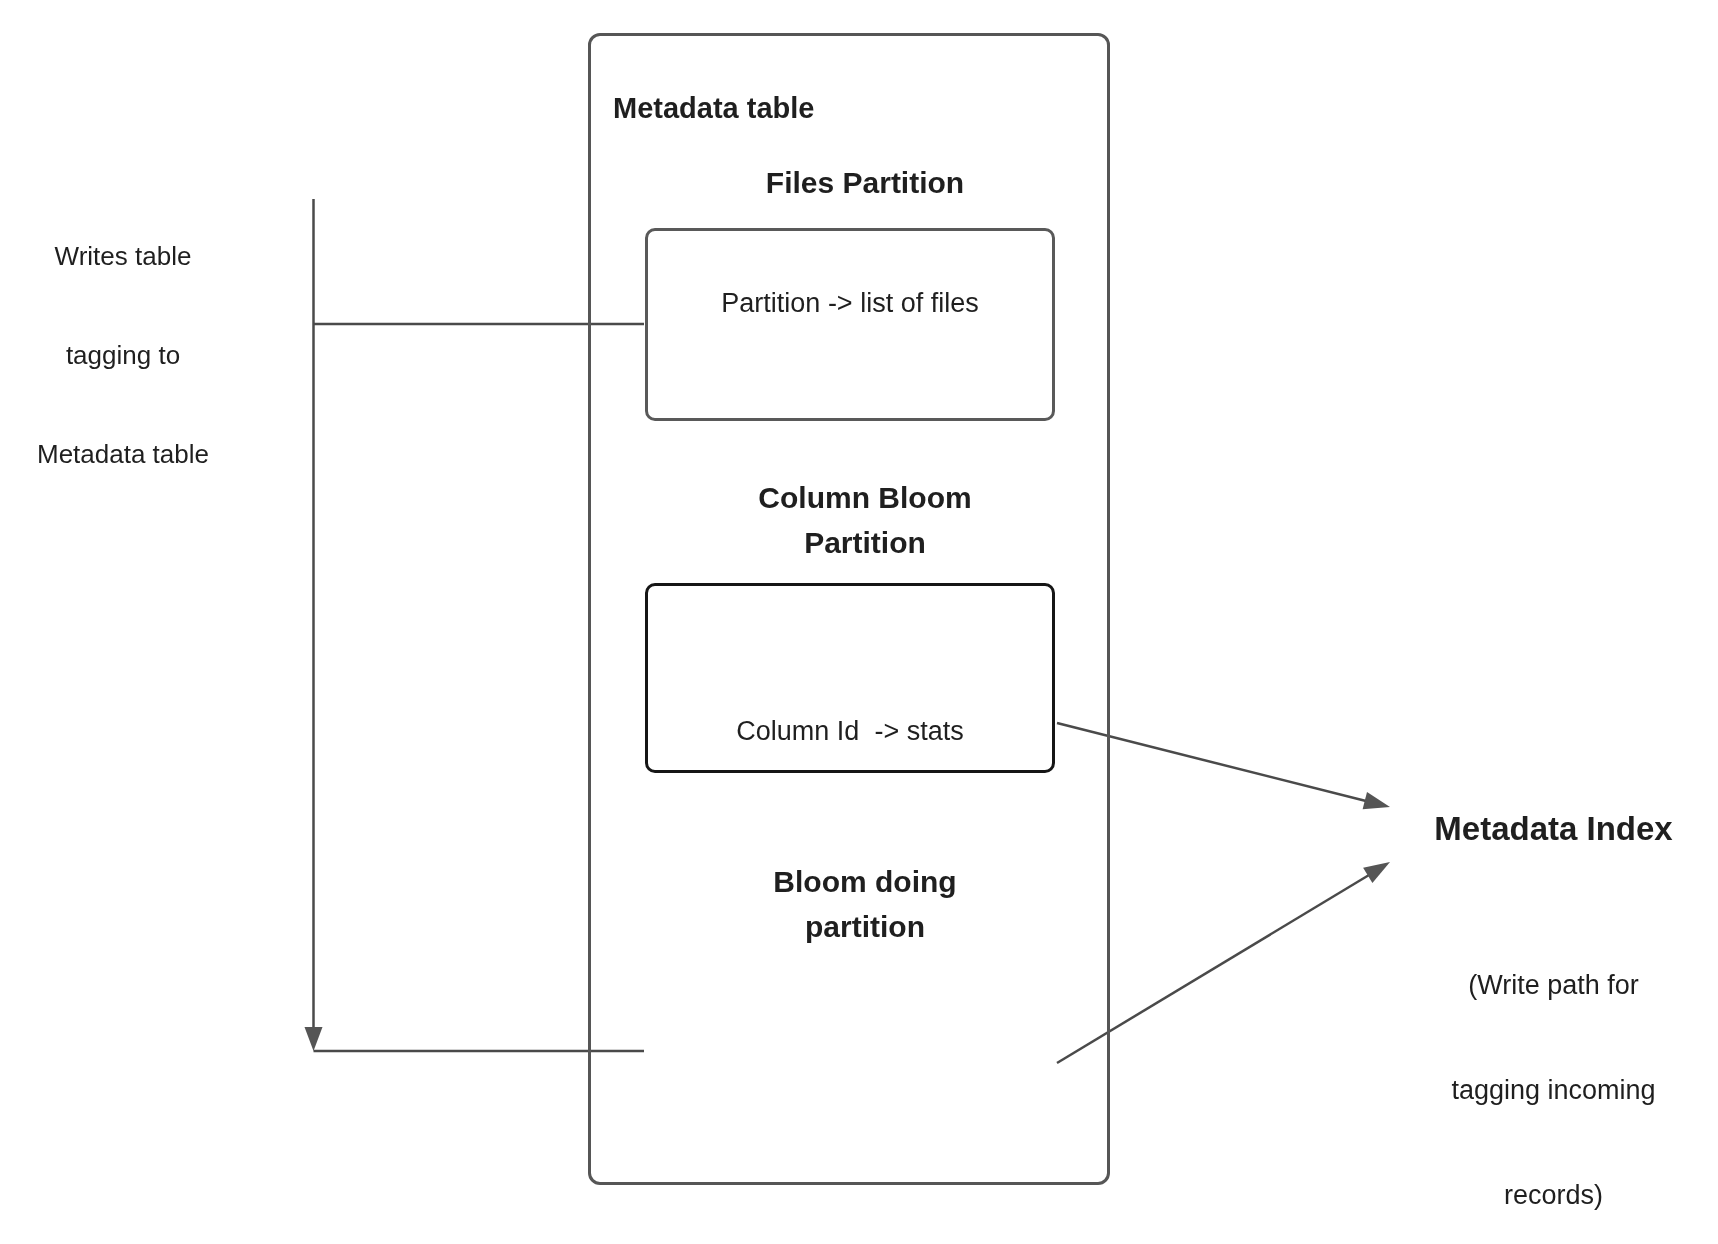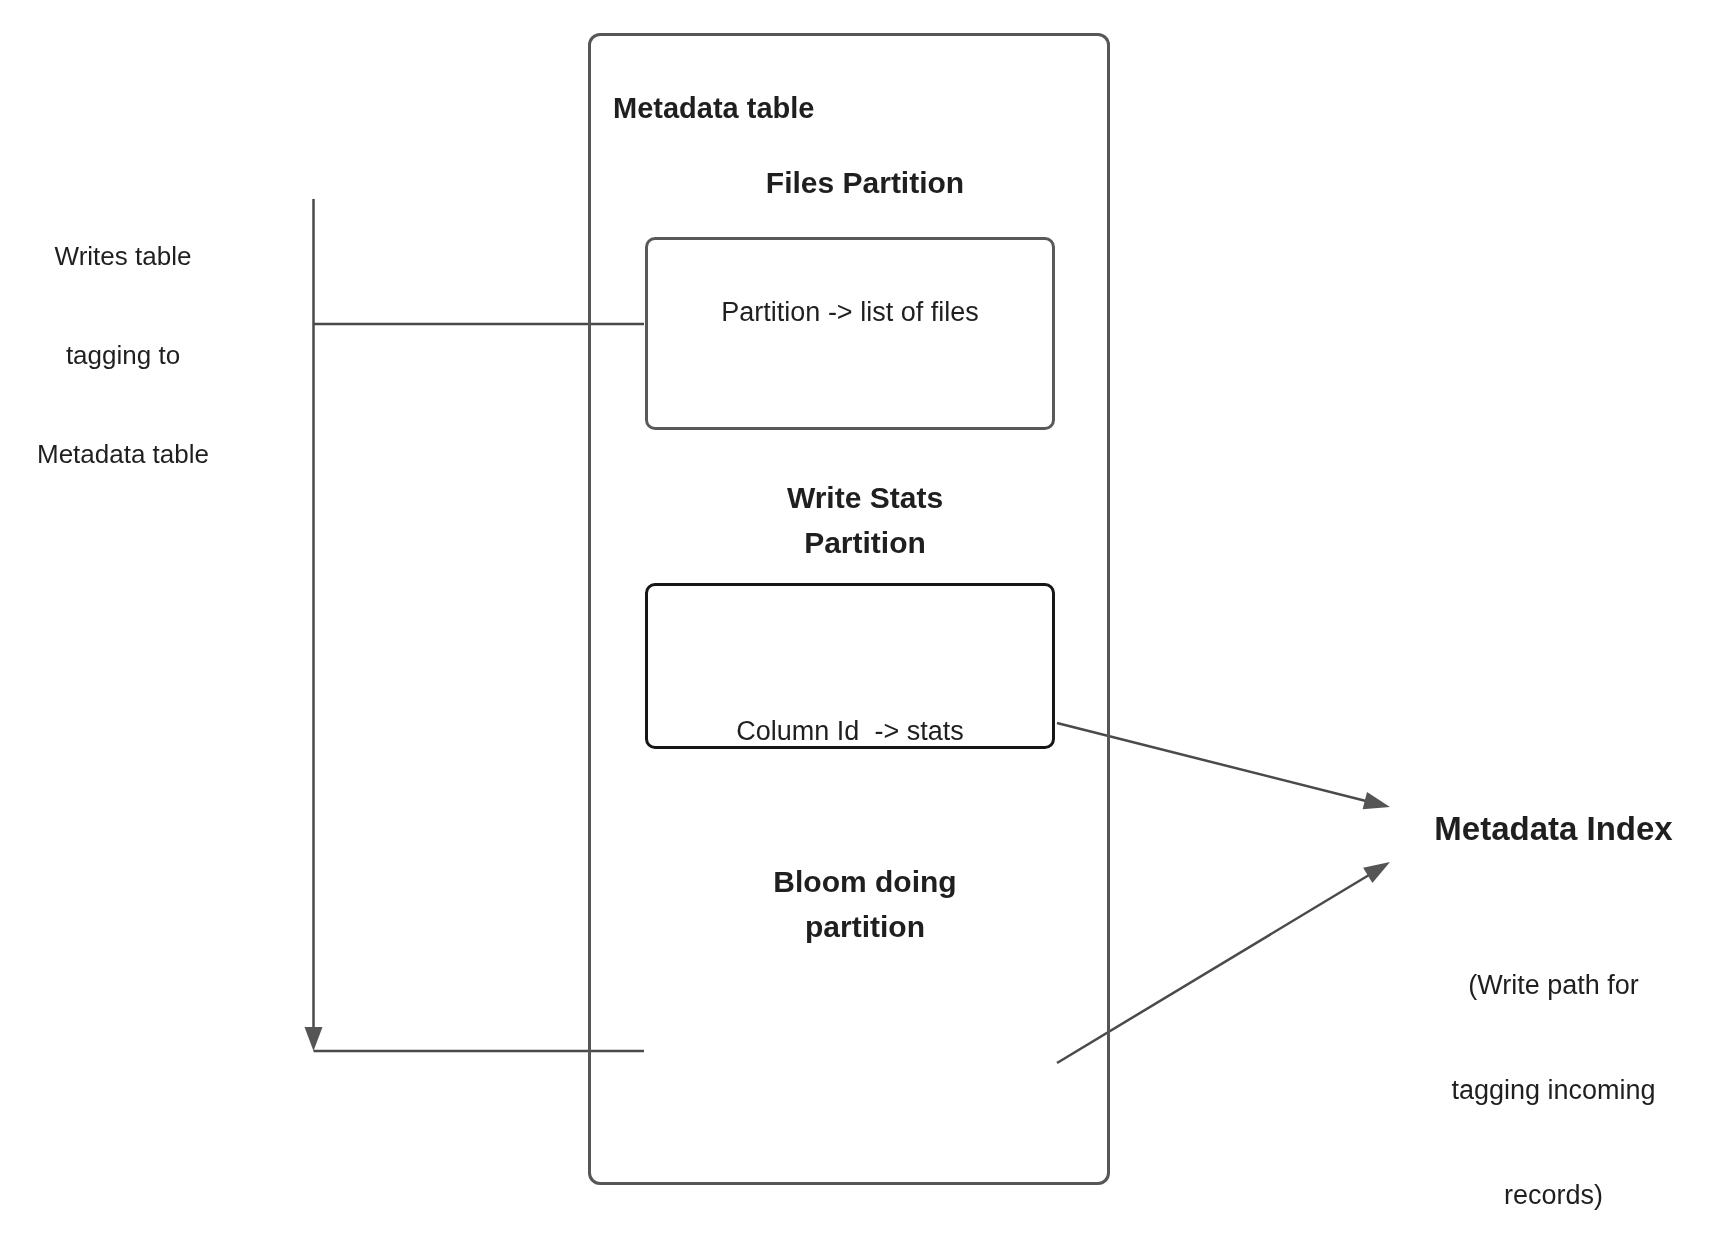--- a/index.html
+++ b/index.html
@@ -43,21 +43,21 @@
   .inner-box {
     position: absolute;
     left: 645px;
     width: 410px; height: 193px;
     border: 3px solid #595959;
     border-radius: 10px;
     box-sizing: border-box;
     background: #ffffff;
     z-index: 3;
   }
-  .inner-box.strong { border: 3px solid #161616; height: 166px; }
+  .inner-box.strong { border: 3px solid #161616; height: 190px; }
   .inner-box .body-text {
     width: 100%;
     font-size: 27px; line-height: 38px;
     text-align: center;
   }
   .left-label {
     left: 3px; top: 174px; width: 240px;
     font-size: 26px; line-height: 33px;
     z-index: 2;
   }
@@ -100,26 +100,26 @@
     <div>Metadata table</div>
   </div>
 
   <div class="container-box"></div>
 
   <div class="abs table-title heading">Metadata table</div>
 
   <div class="abs col-heading heading center" style="top:160px;">
     <div>Files Partition</div>
   </div>
-  <div class="inner-box" style="top:237px;">
+  <div class="inner-box" style="top:228px;">
     <div class="abs body-text" style="top:53px;">Partition -&gt; list of files</div>
   </div>
 
   <div class="abs col-heading heading center" style="top:475px;">
-    <div>Write Stats</div>
+    <div>Column Bloom</div>
     <div>Partition</div>
   </div>
   <div class="inner-box strong" style="top:583px;">
     <div class="abs body-text" style="top:50px; width:100%;">
       <div>Column Id  -&gt; stats</div>
     </div>
   </div>
 
   <div class="abs col-heading heading center" style="top:859px;">
     <div>Bloom doing</div>

